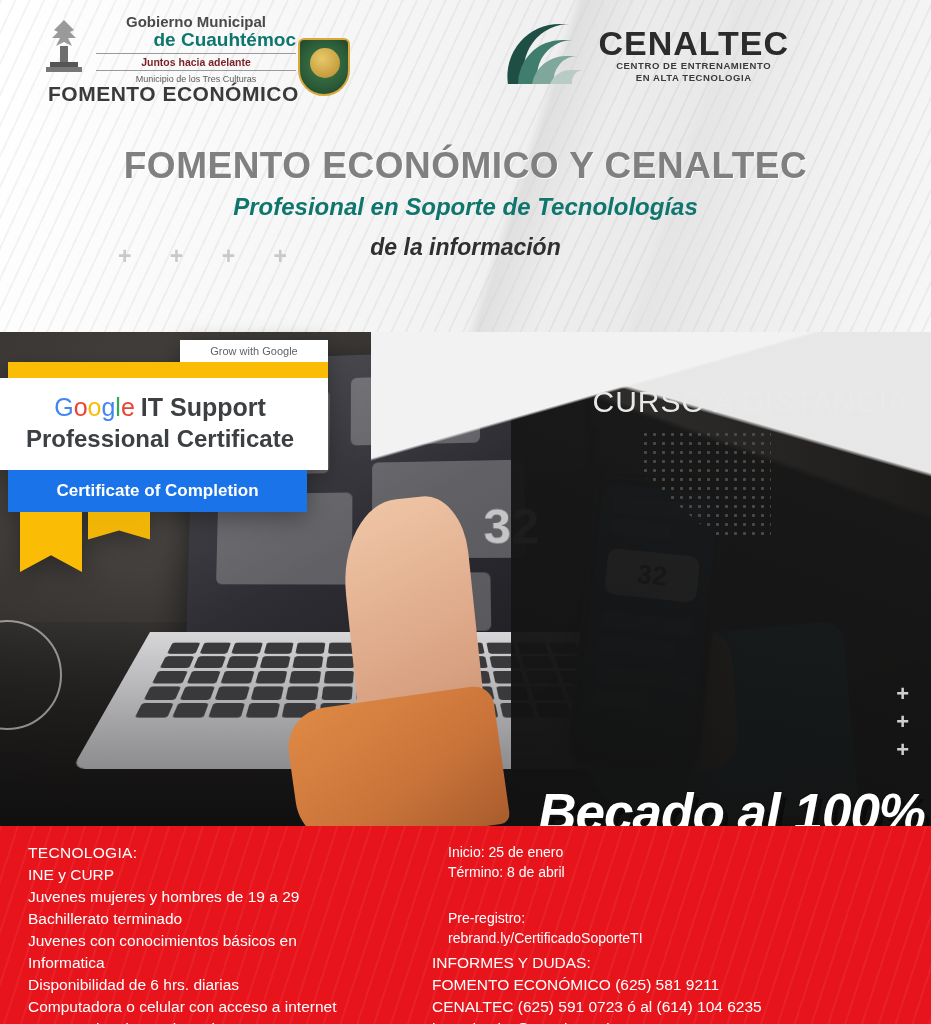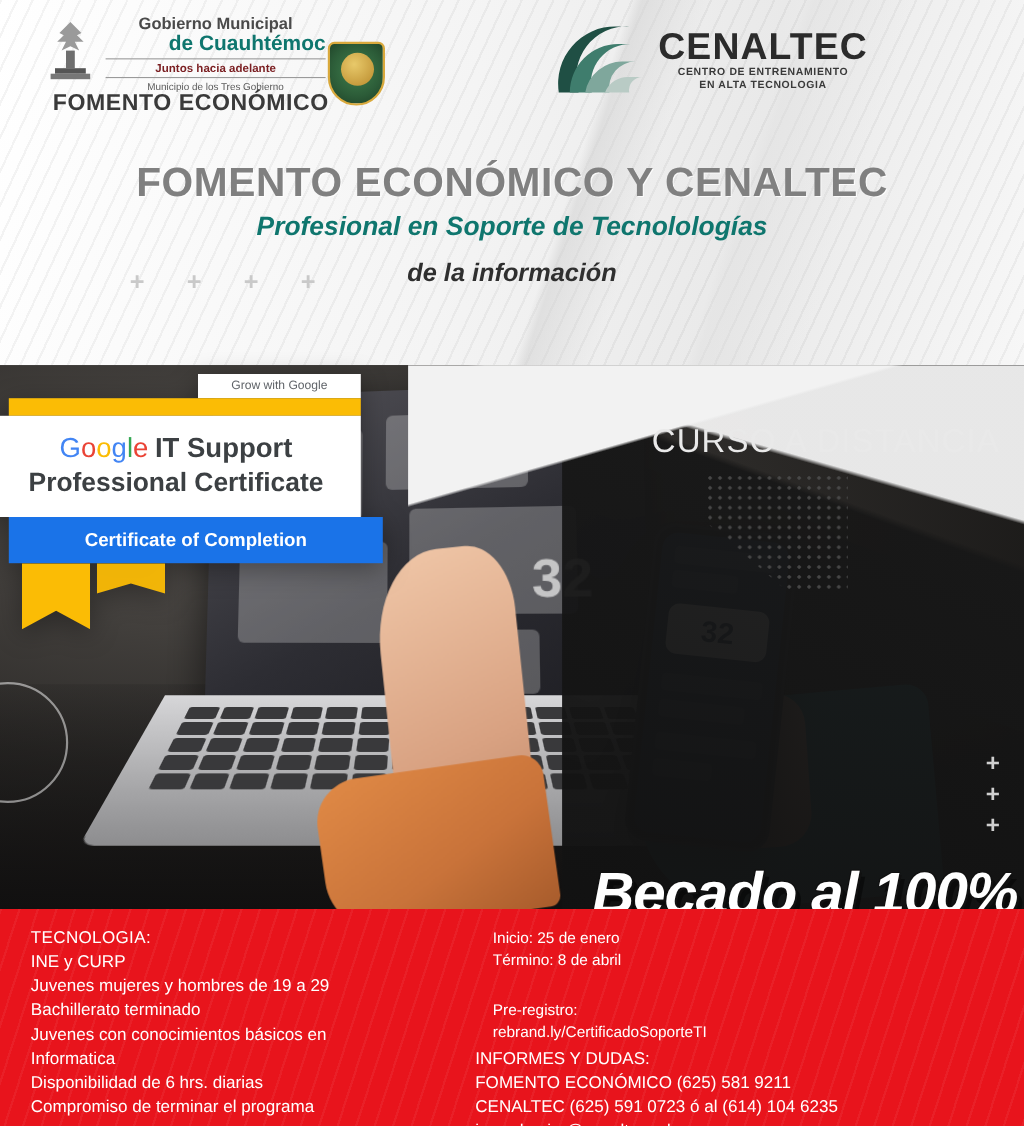--- a/index.html
+++ b/index.html
@@ -319,21 +319,21 @@
     text-align: center;
   }
   .cert-l1 { font-size: 25px; line-height: 30px; }
   .cert-l1 .g1{color:#4285F4;} .cert-l1 .g2{color:#EA4335;}
   .cert-l1 .g3{color:#FBBC05;} .cert-l1 .g4{color:#4285F4;}
   .cert-l1 .g5{color:#34A853;} .cert-l1 .g6{color:#EA4335;}
   .cert-l1 .it { color: #3c4043; font-weight: bold; margin-left: 6px; }
   .cert-l2 { font-size: 24px; font-weight: bold; color: #3c4043; line-height: 30px; margin-top: 2px;}
   .cert-blue {
     margin-left: 16px;
-    width: 340px;
+    width: 299px;
     background: #1a73e8;
     color: #ffffff;
     font-size: 17px; font-weight: bold;
     text-align: center;
     padding: 11px 0;
   }
   .ribbon-wrap { position: relative; height: 64px; }
   .ribbon-l {
     position: absolute; left: 28px; top: 0; width: 62px; height: 60px;
     background: #fbbc05;
@@ -449,21 +449,21 @@
           <path d="M24 4 L34 14 L30 16 L36 22 L28 22 L32 30 L24 26 L16 30 L20 22 L12 22 L18 16 L14 14 Z" fill="#9a9a9a"></path>
           <rect x="20" y="30" width="8" height="16" fill="#6e6e6e"></rect>
           <rect x="10" y="46" width="28" height="5" fill="#555"></rect>
           <rect x="6" y="51" width="36" height="5" fill="#777"></rect>
         </svg>
       </div>
       <div class="gob-text">
         <div class="gob-l1">Gobierno Municipal</div>
         <div class="gob-l2">de Cuauhtémoc</div>
         <div class="gob-l3">Juntos hacia adelante</div>
-        <div class="gob-l4">Municipio de los Tres Gobierno</div>
+        <div class="gob-l4">Municipio de los Tres Culturas</div>
       </div>
       <div class="seal"></div>
     </div>
     <div class="fomento">FOMENTO ECONÓMICO</div>
 
     <div class="cenaltec-logo">
       <div class="cen-mark">
         <svg viewBox="0 0 86 70" width="86" height="70" aria-hidden="true">
           <path d="M6 66 A52 52 0 0 1 58 6 L70 6 A46 46 0 0 0 24 66 Z" fill="#1f4f44"></path>
           <path d="M16 66 A44 44 0 0 1 60 22 L72 22 A36 36 0 0 0 36 66 Z" fill="#3f7d6d"></path>
@@ -625,20 +625,21 @@
   <div class="footer">
 
     <div class="req">
       <div class="ttl">TECNOLOGIA:</div>
       <div>INE y CURP</div>
       <div>Juvenes mujeres y hombres de 19 a 29</div>
       <div>Bachillerato terminado</div>
       <div>Juvenes con conocimientos básicos en</div>
       <div>Informatica</div>
       <div>Disponibilidad de 6 hrs. diarias</div>
+      <div>Computadora o celular con acceso a internet</div>
       <div>Compromiso de terminar el programa</div>
     </div>
 
     <div class="dates">
       <div>Inicio: 25 de enero</div>
       <div>Término: 8 de abril</div>
     </div>
 
     <div class="prereg">
       <div>Pre-registro:</div>

